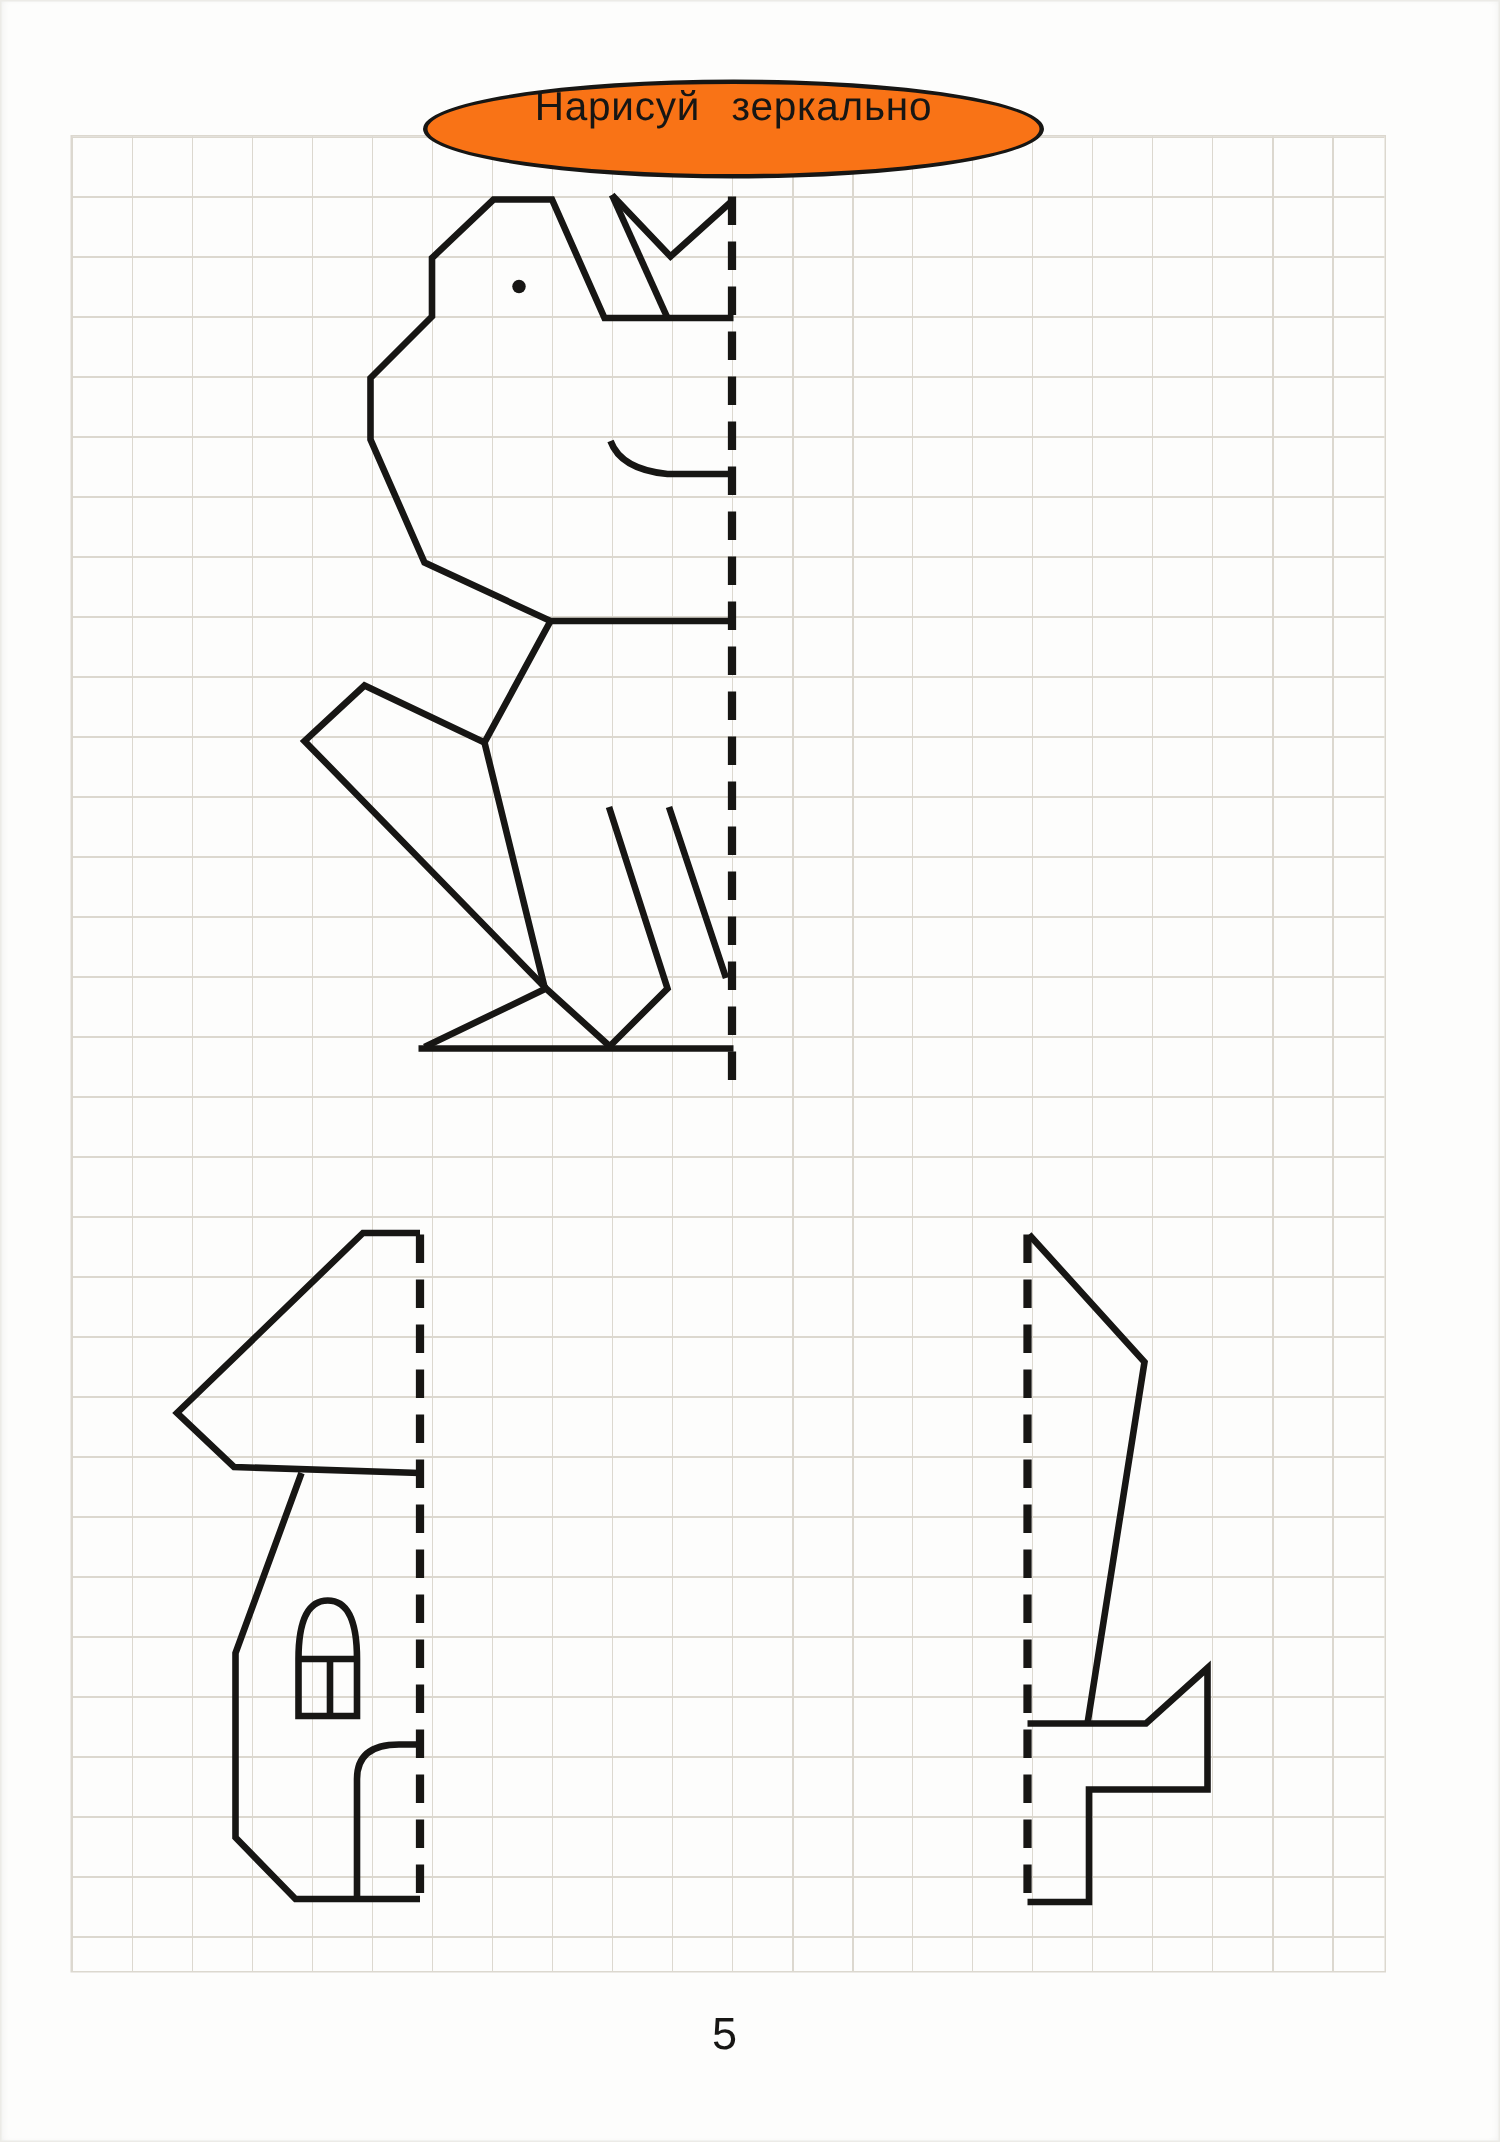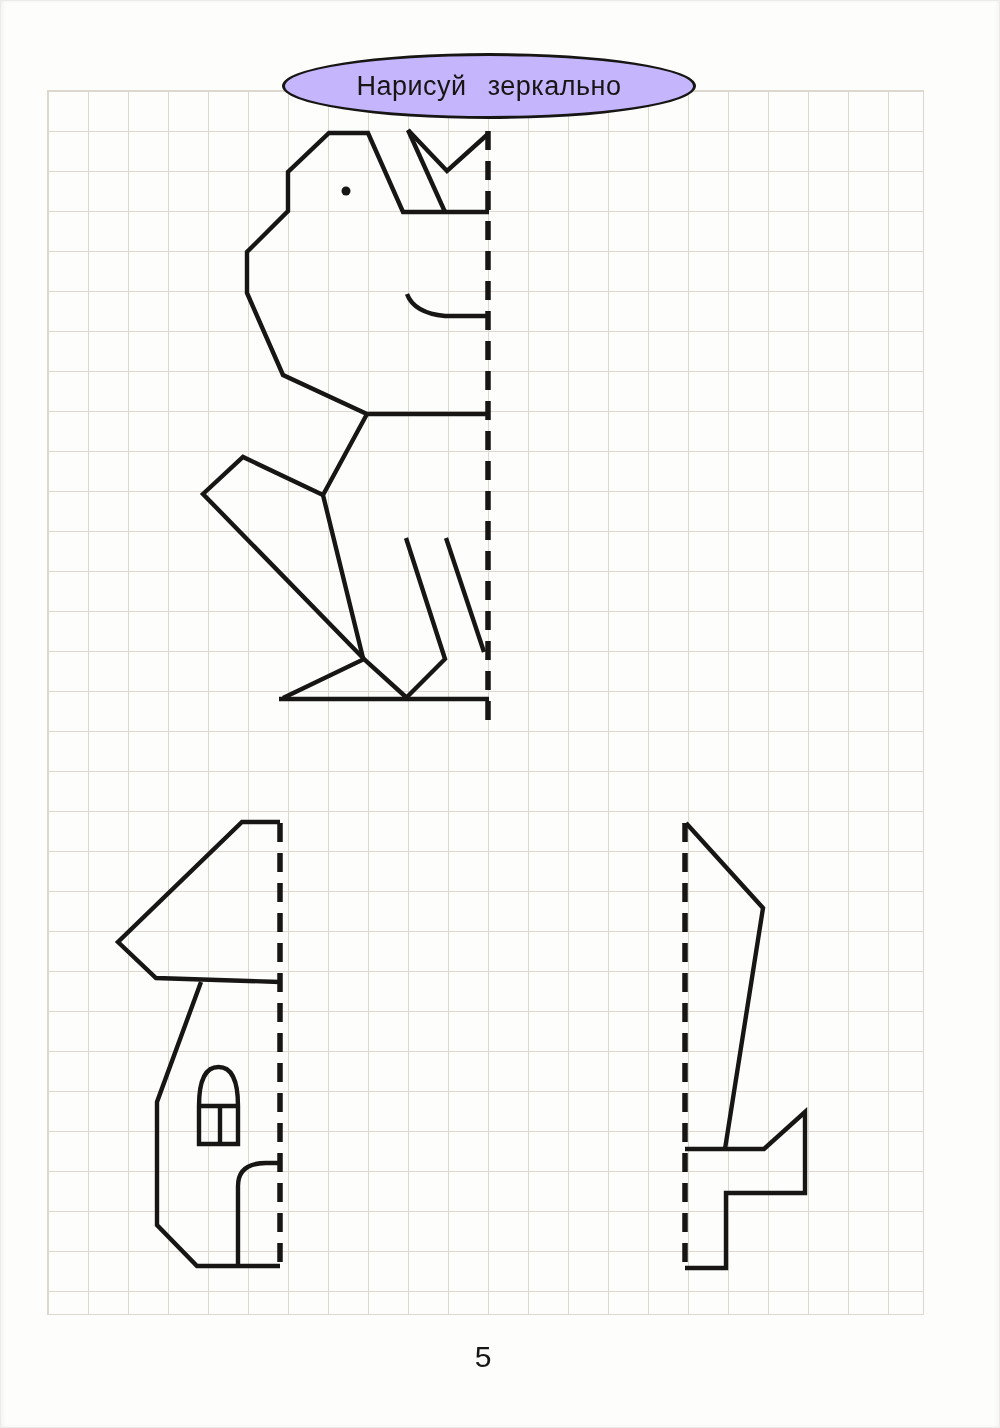--- a/index.html
+++ b/index.html
@@ -33,23 +33,22 @@
   
   .title-bubble {
     position: absolute;
     left: 282px;
     top: 53px;
     width: 414px;
     height: 66px;
     border: 3px solid var(--ink, #171614);
     border-radius: 50%;
     box-sizing: border-box;
-    background: #c4b5fd;
+    background: #f97316;
     display: flex;
-    align-items: center;
     justify-content: center;
     z-index: 3;
   }
   .title-bubble span {
     font-size: 27px;
     color: var(--ink, #171614);
     word-spacing: 13px;
     letter-spacing: 0.5px;
     white-space: nowrap;
   }

